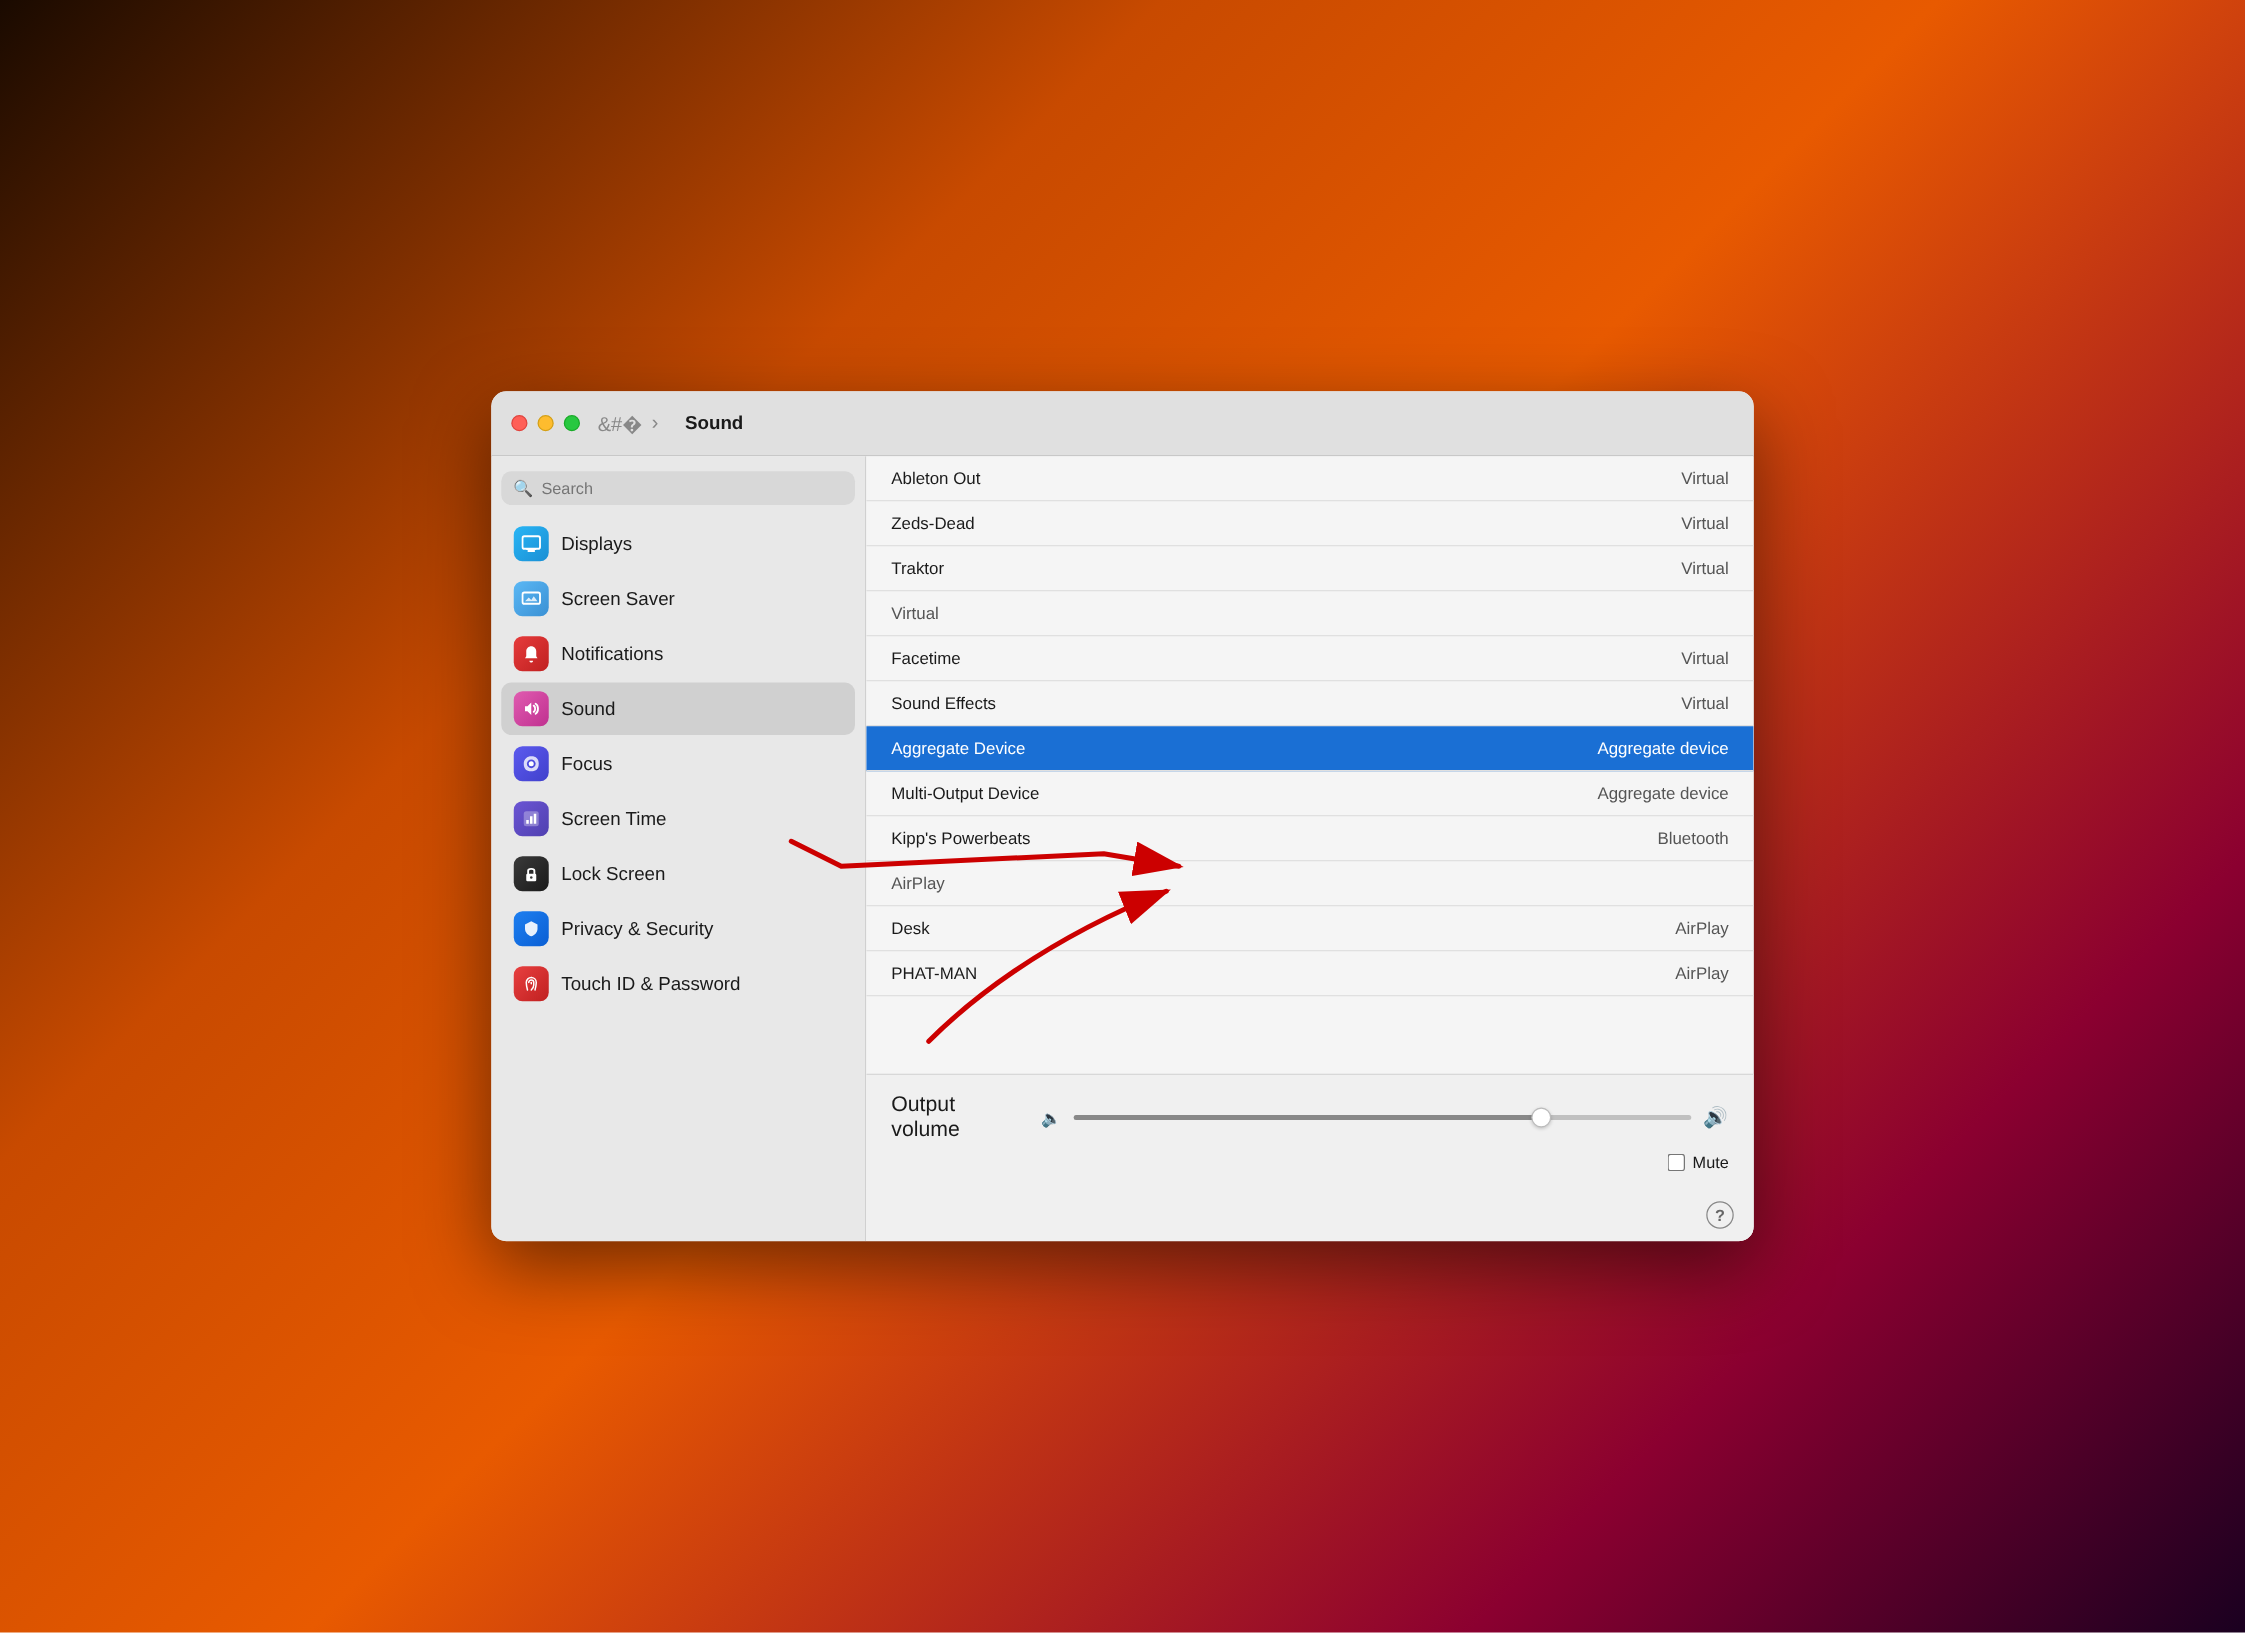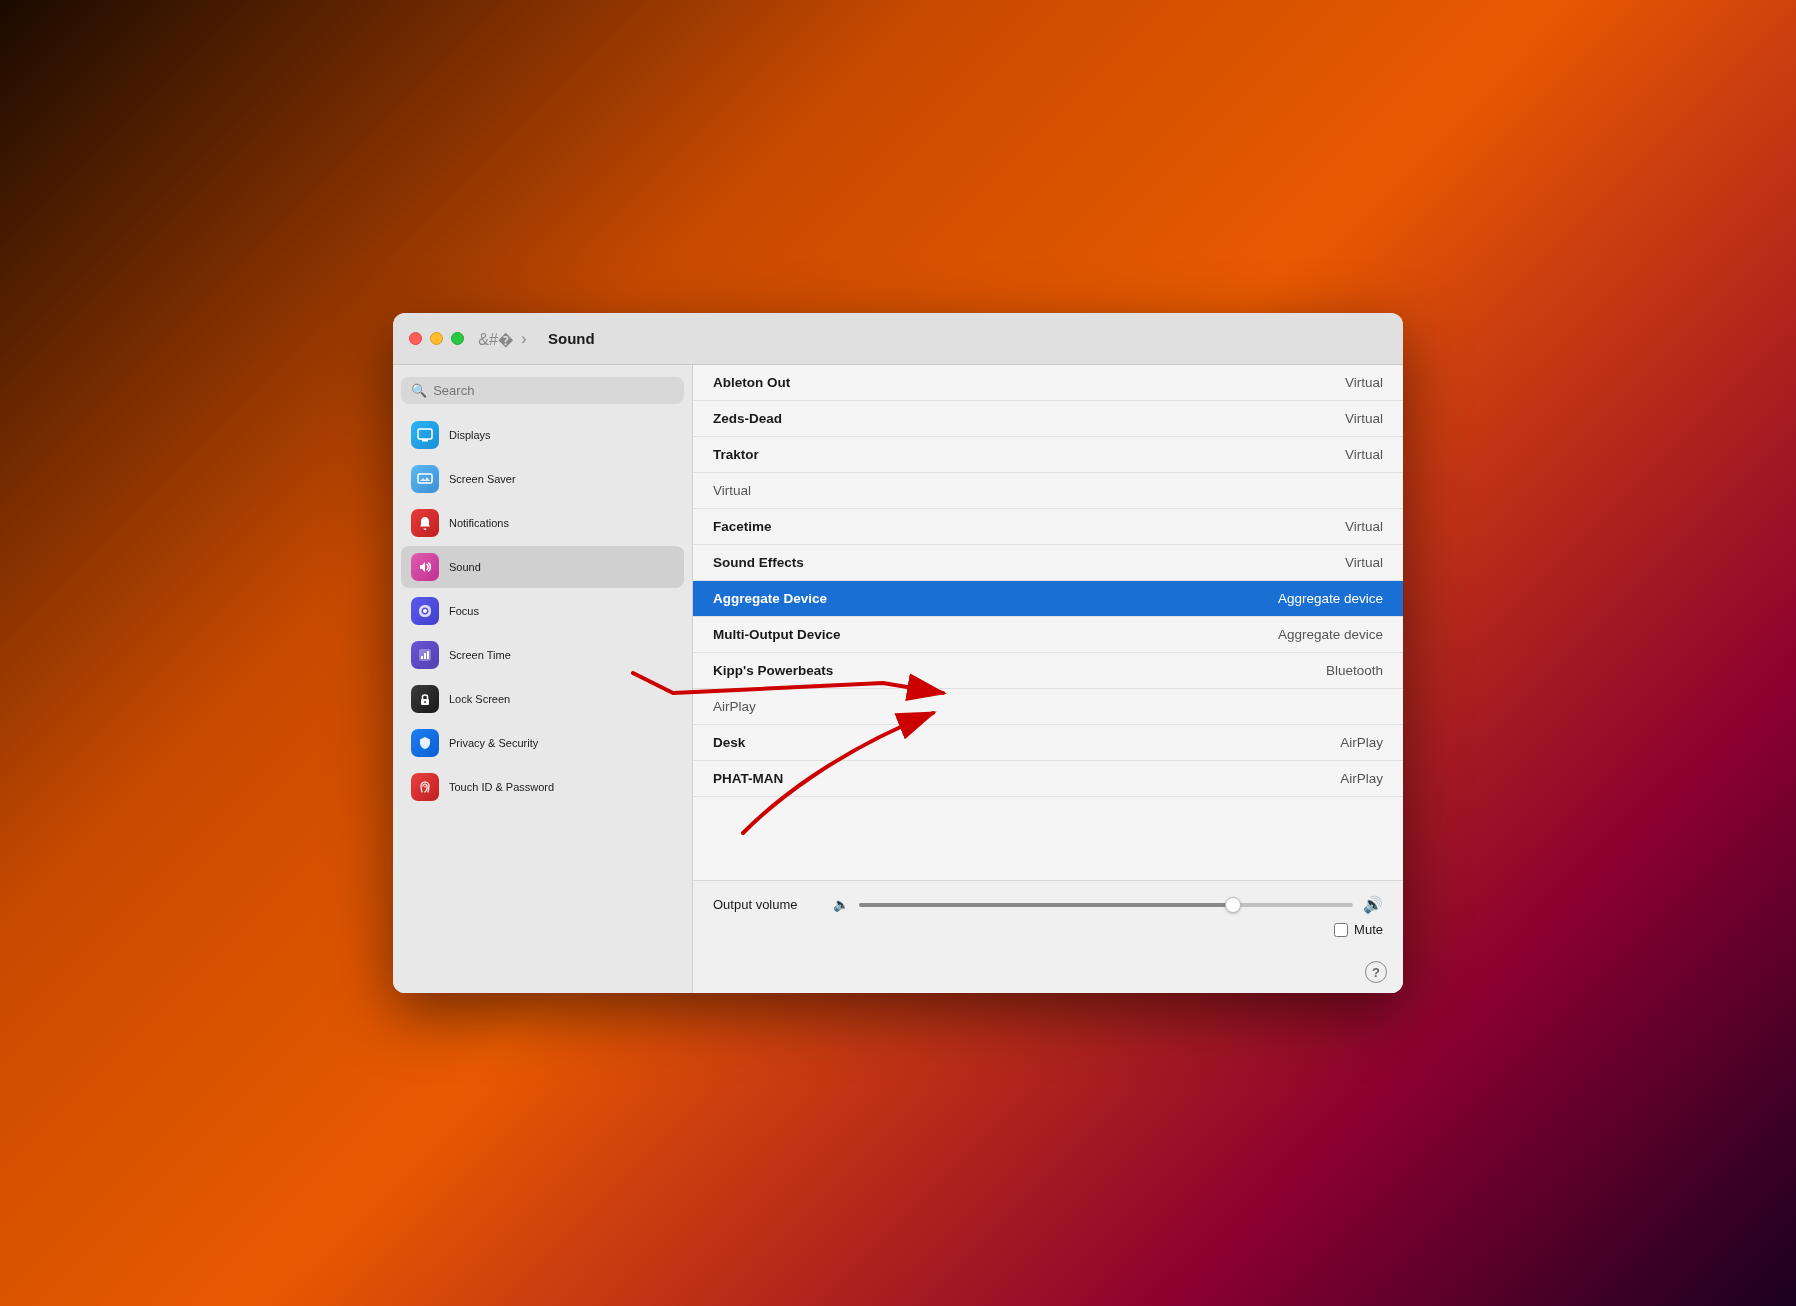--- a/index.html
+++ b/index.html
@@ -116,21 +116,21 @@
       width: 100%;
     }
 
     .sidebar-item {
       display: flex;
       align-items: center;
       gap: 10px;
       padding: 7px 10px;
       border-radius: 8px;
       cursor: pointer;
-      font-size: 11px;
+      font-size: 15px;
       color: #1a1a1a;
     }
     .sidebar-item.active { background: #d0d0d0; }
 
     .sidebar-icon {
       width: 28px;
       height: 28px;
       border-radius: 7px;
       display: flex;
       align-items: center;
@@ -162,21 +162,20 @@
       color: #1a1a1a;
       cursor: pointer;
     }
     .device-row.selected {
       background: #1a6fd4;
       color: white;
     }
 
     .device-name {
       flex: 1;
-      font-weight: bold;
     }
     .device-type {
       color: #555;
       font-size: 13.5px;
     }
     .device-row.selected .device-type {
       color: white;
     }
 
     .volume-section {
@@ -186,21 +185,21 @@
     }
 
     .volume-row {
       display: flex;
       align-items: center;
       gap: 10px;
       margin-bottom: 8px;
     }
 
     .volume-label {
-      font-size: 13px;
+      font-size: 17px;
       color: #1a1a1a;
       width: 110px;
     }
 
     .volume-icon-low {
       font-size: 13px;
       color: #666;
     }
 
     .volume-slider {

